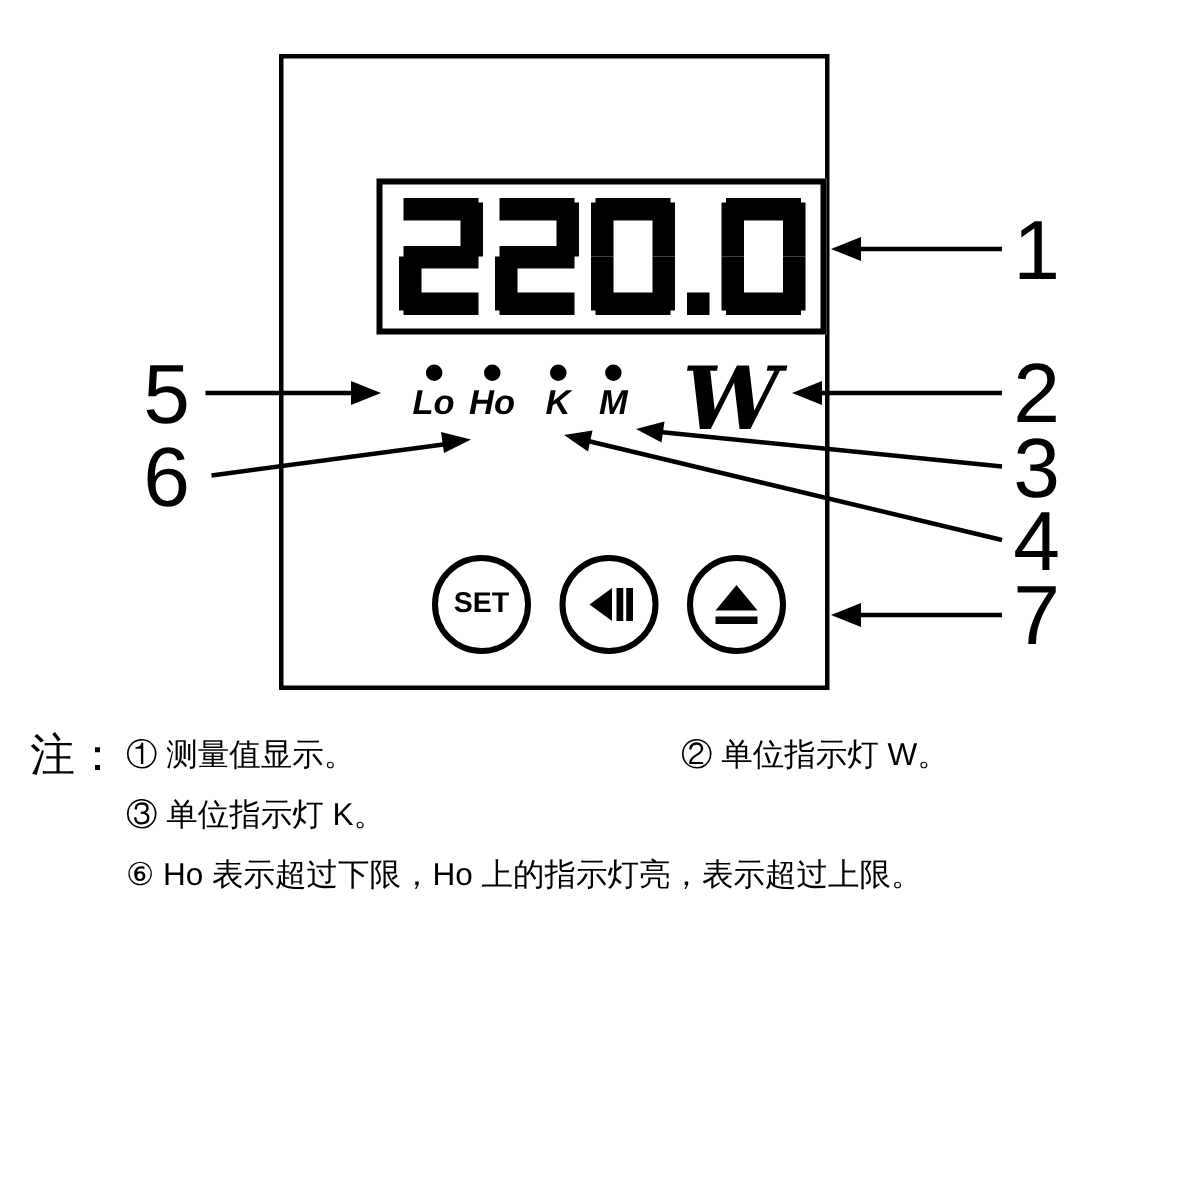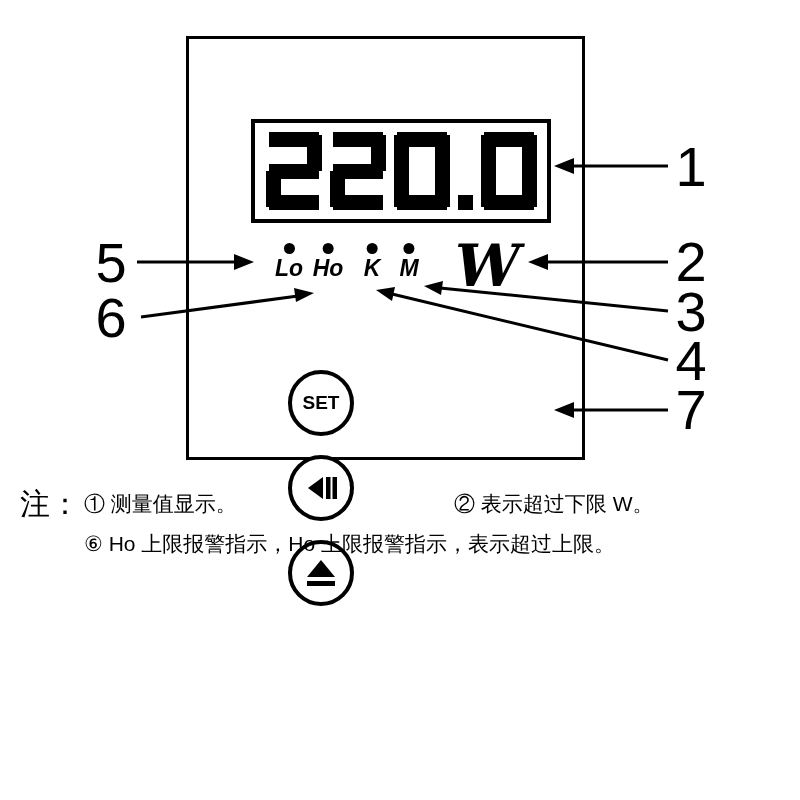--- a/index.html
+++ b/index.html
@@ -2,21 +2,21 @@
 <html><head>
 <meta charset="utf-8">
 <style>
   html,body{margin:0;padding:0;}
   body{
     width:800px;height:800px;position:relative;background:#ffffff;
     font-family:"Liberation Sans",sans-serif;color:#000;overflow:hidden;
   }
   
   .device{
-    position:absolute;left:186px;top:36px;width:399px;height:424px;
+    position:absolute;left:186px;top:36px;width:367px;height:424px;
     border:3px solid #000;box-sizing:border-box;background:#fff;
   }
   .display{
     position:absolute;left:62px;top:80px;width:300px;height:104px;
     border:4px solid #000;box-sizing:border-box;background:#fff;
   }
   .segments{display:flex;gap:8px;align-items:center;justify-content:center;height:100%;}
   .digit{position:relative;width:56px;height:78px;}
   .seg{position:absolute;background:#000;}
   .seg.a{top:0;left:3px;right:3px;height:15px}
@@ -33,21 +33,21 @@
     display:flex;flex-direction:column;align-items:center;gap:2px;
   }
   .led{width:11px;height:11px;border-radius:50%;background:#000;}
   .ind-label{font-size:23px;font-weight:700;font-style:italic;line-height:1.1;}
   .unit{
     position:absolute;left:266px;top:198px;
     font-family:"DejaVu Serif",serif;font-style:italic;font-weight:700;
     font-size:58px;line-height:1;
   }
   
-  .buttons{position:absolute;left:99px;top:331px;display:flex;gap:19px;flex-direction:column;}
+  .buttons{position:absolute;left:99px;top:331px;display:flex;gap:19px;}
   .btn{
     width:66px;height:66px;border:4px solid #000;border-radius:50%;
     box-sizing:border-box;background:#fff;display:flex;align-items:center;justify-content:center;
   }
   .btn .btn-label{font-size:19px;font-weight:700;letter-spacing:0px;}
   
   .callout-lines{position:absolute;left:0;top:0;width:800px;height:800px;z-index:5;pointer-events:none;}
   .callout-num{
     position:absolute;z-index:6;font-size:56px;font-weight:400;line-height:1;
     transform:translate(-50%,-50%);
@@ -172,21 +172,22 @@
 <div class="callout-num" style="left:691px;top:361px;">4</div>
 <div class="callout-num" style="left:111px;top:263px;">5</div>
 <div class="callout-num" style="left:111px;top:318px;">6</div>
 <div class="callout-num" style="left:691px;top:410px;">7</div>
 
 <div class="notes">
   <div class="notes-prefix">注：</div>
   <div class="notes-body">
     <div class="notes-row">
       <span class="note half">① 测量值显示。</span>
-      <span class="note">② 表示超过下限 W。</span>
+      <span class="note">② 单位指示灯 W。</span>
     </div>
     <div class="notes-row">
+      <span class="note half">③ 单位指示灯 K。</span>
     </div>
     <div class="notes-row">
-      <span class="note">⑥ Ho 上限报警指示，Ho 上限报警指示，表示超过上限。</span>
+      <span class="note">⑥ Ho 表示超过下限，Ho 上的指示灯亮，表示超过上限。</span>
     </div>
   </div>
 </div>
 
 </body></html>

